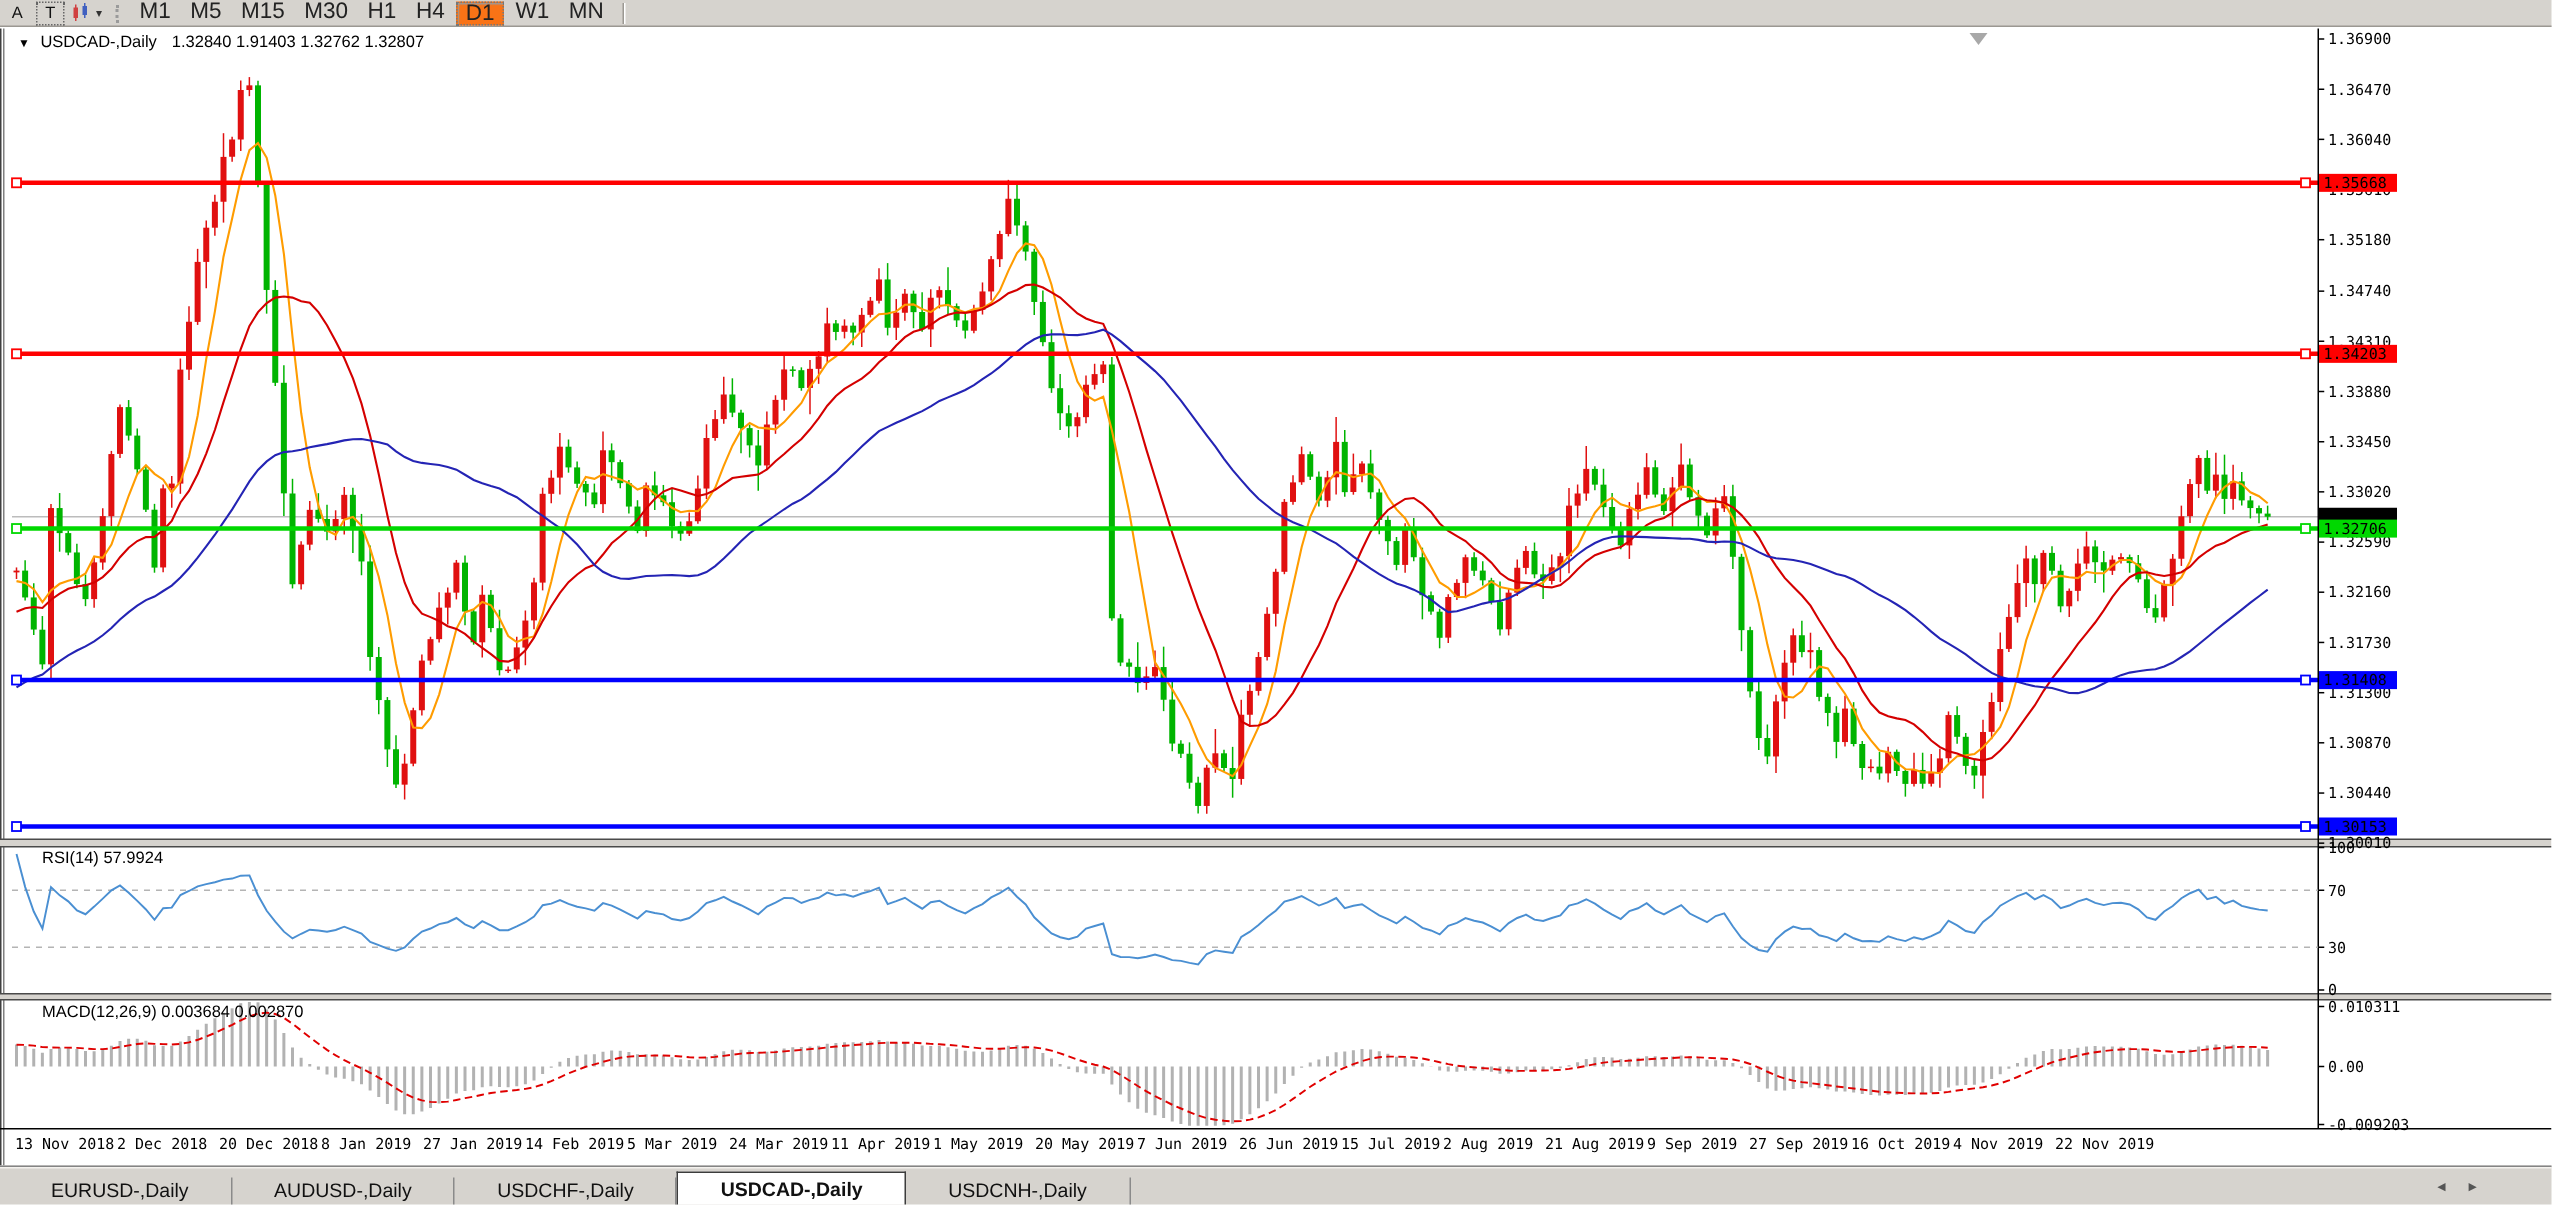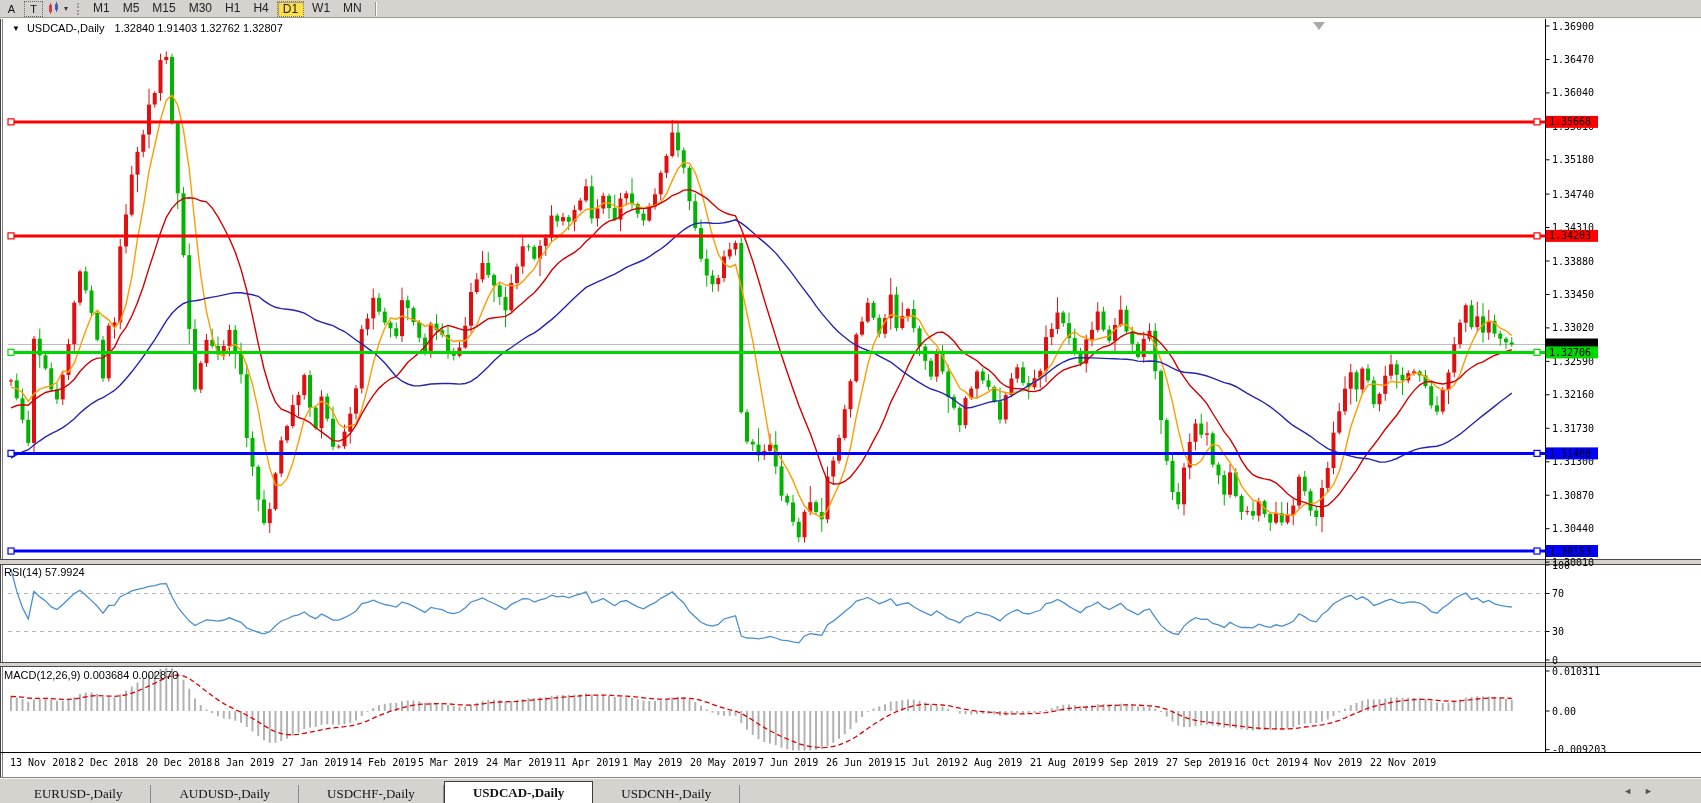--- a/index.html
+++ b/index.html
@@ -6,32 +6,32 @@
   body{width:1701px;height:803px;overflow:hidden;background:#fff;position:relative;font-family:"Liberation Sans",sans-serif}
   #chart{position:absolute;left:0;top:0;z-index:1}
   .ax{font:10px "DejaVu Sans Mono",monospace;fill:#000}
   .dt{font:10px "DejaVu Sans Mono",monospace;fill:#000}
   .toolbar{position:absolute;top:0;left:0;width:1701px;height:18px;background:#d6d3ce;border-bottom:1px solid #9b9892;z-index:3;display:flex;align-items:center;padding-left:3px;box-sizing:border-box}
   .tbtn{height:14px;min-width:17px;display:flex;align-items:center;justify-content:center;font-size:11px;color:#111;margin-right:4px;cursor:default}
   .tbtn.dotted{border:1px dotted #666}
   .iconbtn{display:flex;align-items:center;margin-right:6px}
   .caret{font-size:8px;color:#333;margin-left:2px}
   .grip{width:2px;height:12px;border-left:2px dotted #9a9a9a;margin:0 7px 0 3px}
-  .tfbtn{height:14px;padding:0 5px;display:flex;align-items:center;font-size:12px;color:#222;margin-right:3px}
-  .tfbtn.active{background:#fde047;border:1px dotted #777;box-shadow:inset 1px 1px 1px #999}
+  .tfbtn{height:14px;padding:0 5px;display:flex;align-items:center;font-size:15px;color:#222;margin-right:3px}
+  .tfbtn.active{background:#f97316;border:1px dotted #777;box-shadow:inset 1px 1px 1px #999}
   .sep{width:1px;height:14px;background:#9b9892;box-shadow:1px 0 0 #fff;margin:0 5px}
   .chart-title{position:absolute;top:22px;left:12px;z-index:2;font:11px "Liberation Sans",sans-serif;color:#000;display:flex;align-items:center}
   .chart-title .dd{font-size:8px;margin-right:7px}
   .chart-title .sym{margin-right:10px}
-  .ind-label{position:absolute;left:4px;z-index:2;font:11px "Liberation Sans",sans-serif;color:#000}
+  .ind-label{position:absolute;left:28px;z-index:2;font:11px "Liberation Sans",sans-serif;color:#000}
   #rsi-label{top:566px}
   #macd-label{top:669px}
   .tabbar{position:absolute;left:0;top:777px;width:1701px;height:26px;background:#d6d3ce;border-top:1px solid #848484;box-shadow:inset 0 1px 0 #f4f2ee;z-index:3;display:flex;align-items:flex-end;box-sizing:border-box}
   .tabs{display:flex;align-items:flex-end;margin-left:6px}
-  .tab{height:18px;line-height:18px;padding:0 28px;font-family:Liberation Serif, serif;font-size:13px;color:#111;border-right:1px solid #8a8a8a;cursor:default;white-space:nowrap}
+  .tab{height:18px;line-height:18px;padding:0 28px;font-family:Liberation Sans, sans-serif;font-size:13px;color:#111;border-right:1px solid #8a8a8a;cursor:default;white-space:nowrap}
   .tab.active{background:#fff;border:1px solid #3c3c3c;border-bottom:none;font-weight:700;height:21px;line-height:21px}
   .scroll-arrows{margin-left:auto;margin-right:48px;align-self:center;display:flex;gap:12px;font-size:9px;color:#555}
   .scroll-arrows span{cursor:default}
 </style>
 </head>
 <body>
 
 <svg id="chart" width="1701" height="803">
     <rect x="0" y="19" width="1701" height="784" fill="#ffffff"></rect>
     <line x1="0.5" y1="19" x2="0.5" y2="777" stroke="#404040"></line>

